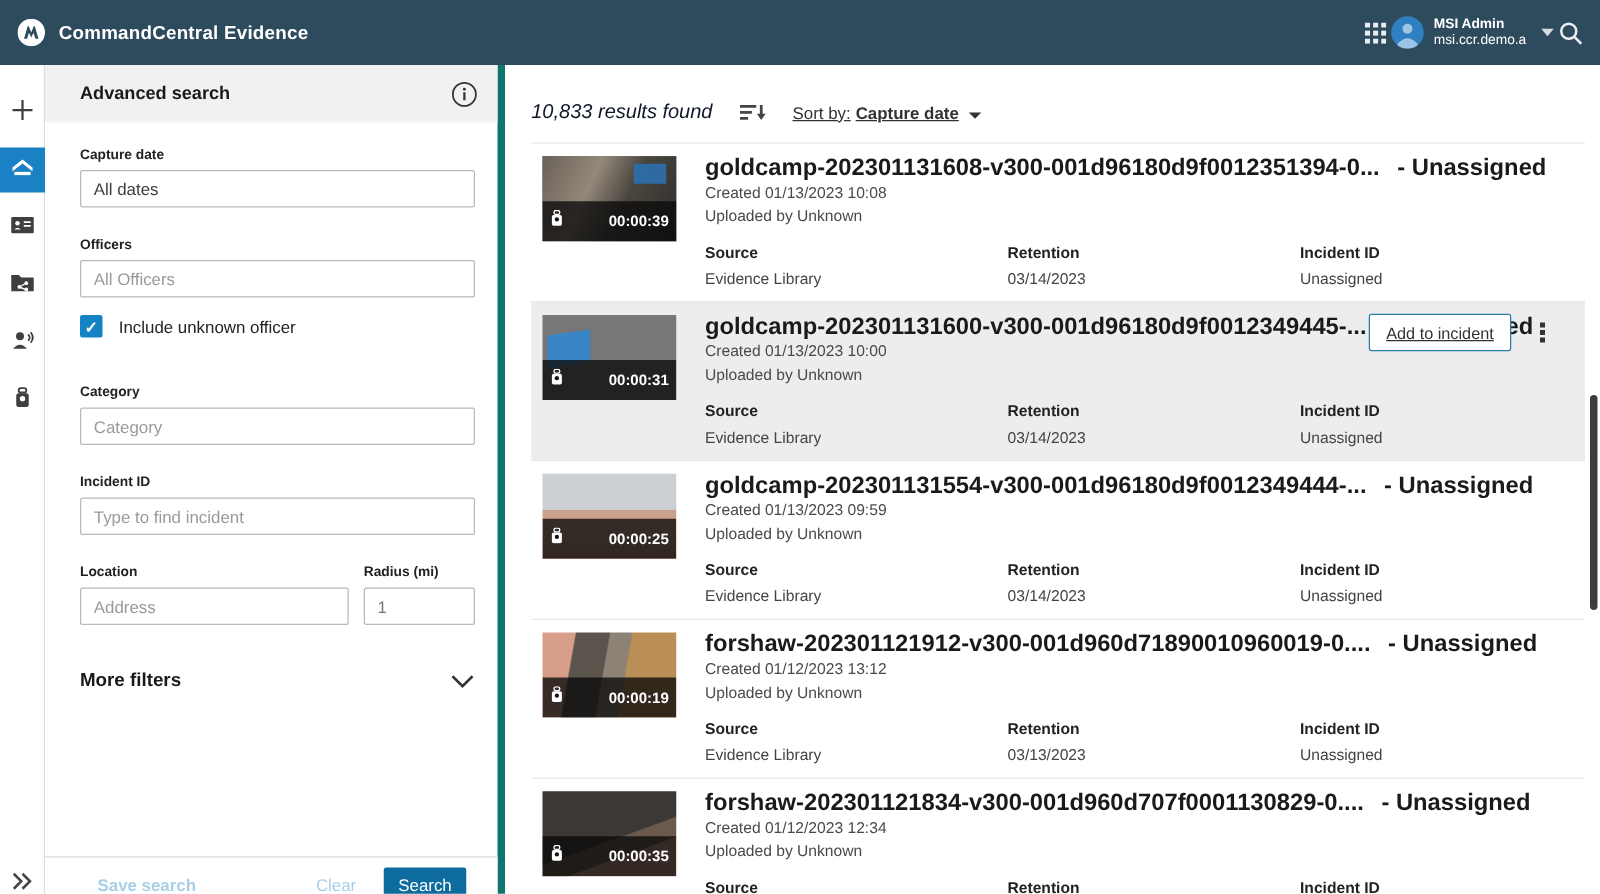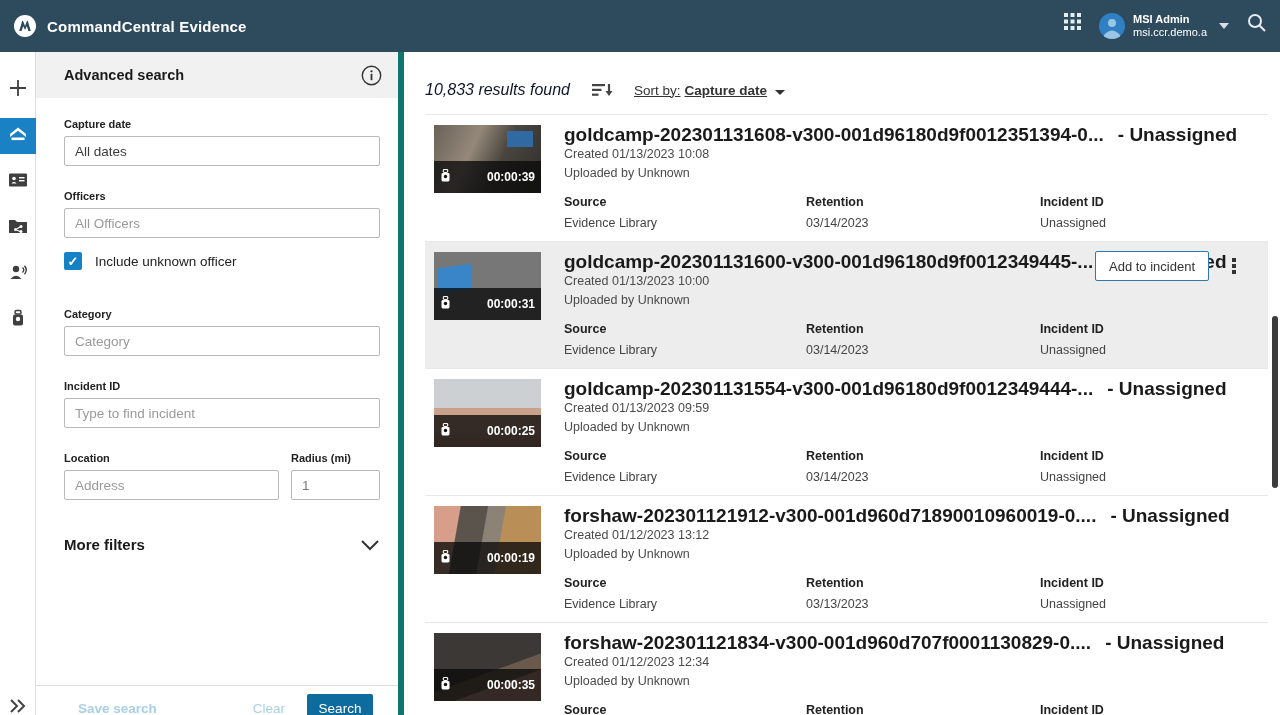--- a/index.html
+++ b/index.html
@@ -4,21 +4,21 @@
 <style>
   * { margin:0; padding:0; box-sizing:border-box; }
   html,body { width:1280px; height:715px; overflow:hidden; background:#fff;
     font-family:"Liberation Sans", sans-serif; }
 
   
   .appbar { height:52px; background:#2e4b5e; display:flex; align-items:center;
     padding:0 14px; color:#fff; }
   .logo { width:22px; height:22px; margin-right:11px; flex:0 0 auto; }
   .app-title { font-size:15px; font-weight:700; letter-spacing:.2px; }
-  .appbar-right { margin-left:auto; display:flex; gap:18px; }
+  .appbar-right { margin-left:auto; display:flex; align-items:center; gap:4px; }
   .grid-icon svg, .search-top svg { display:block; }
   .userchip { display:flex; align-items:center; gap:8px; }
   .avatar { width:26px; height:26px; border-radius:50%; background:#2f80c3;
     display:flex; align-items:center; justify-content:center; overflow:hidden; }
   .uname { font-size:11px; font-weight:700; line-height:13px; }
   .uorg  { font-size:11px; line-height:13px; }
   .caret-w { width:0; height:0; border-left:5px solid transparent; border-right:5px solid transparent;
     border-top:6px solid #d7dee3; margin-left:4px; }
 
   
@@ -107,21 +107,21 @@
   .rbody { margin-left:23px; flex:1; min-width:0; }
   .rtitle { font-size:19px; font-weight:700; color:#1a1a1a; line-height:19px; white-space:nowrap; }
   .assign { margin-left:14px; }
   .rsub { font-size:12.5px; color:#4a4a4a; line-height:18px; margin-top:1px; }
   .meta { display:flex; margin-top:13px; }
   .mcol.c1 { width:242px; } .mcol.c2 { width:234px; } .mcol.c3 { flex:1; }
   .mlabel { font-size:12.5px; font-weight:700; color:#222; }
   .mval { font-size:12.5px; color:#444; margin-top:7px; }
   .add-btn { position:absolute; right:59px; top:9px; height:30px; padding:0 13px;
     background:#fff; border:1px solid #2a7ab0; border-radius:2px; font-size:13px; color:#333;
-    font-family:"Liberation Sans",sans-serif; cursor:pointer; }
+    font-family:"Liberation Sans",sans-serif; cursor:pointer;text-decoration:underline; }
   .kebab { position:absolute; right:27px; top:13px; width:14px; height:22px;
     display:flex; flex-direction:column; align-items:center; justify-content:center; gap:2.5px;
     cursor:pointer; }
   .kebab i { width:3.5px; height:3.5px; background:#333; display:block; }
   .scroll-thumb { position:absolute; right:2px; top:264px; width:6px; height:172px;
     background:#3c3c3c; border-radius:3px; cursor:pointer; }
 </style>
 </head>
 <body>
 

